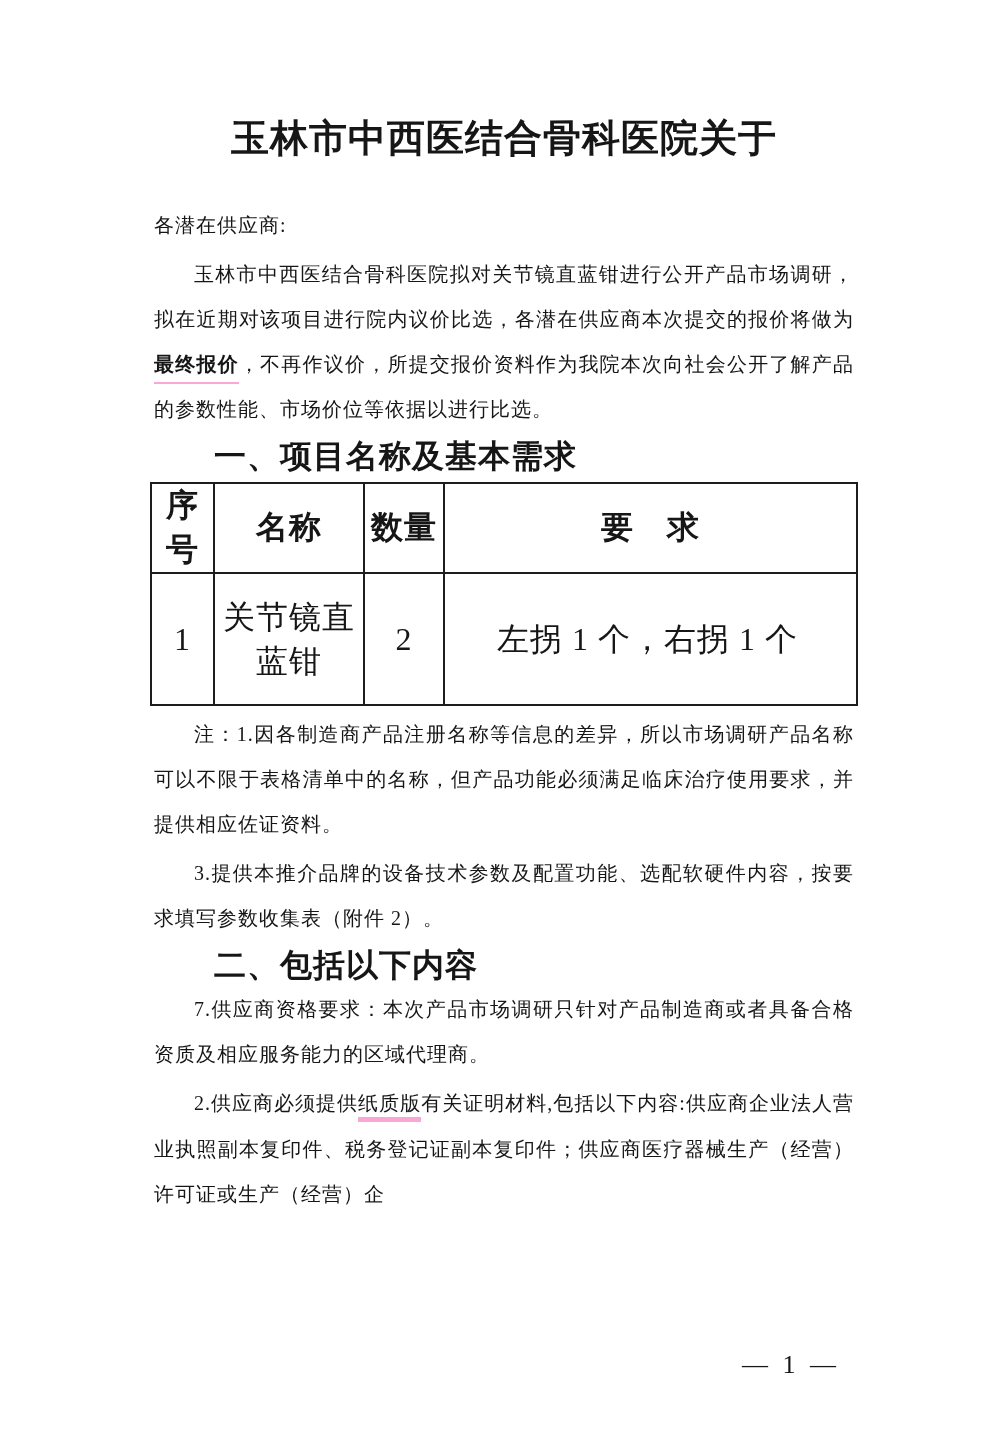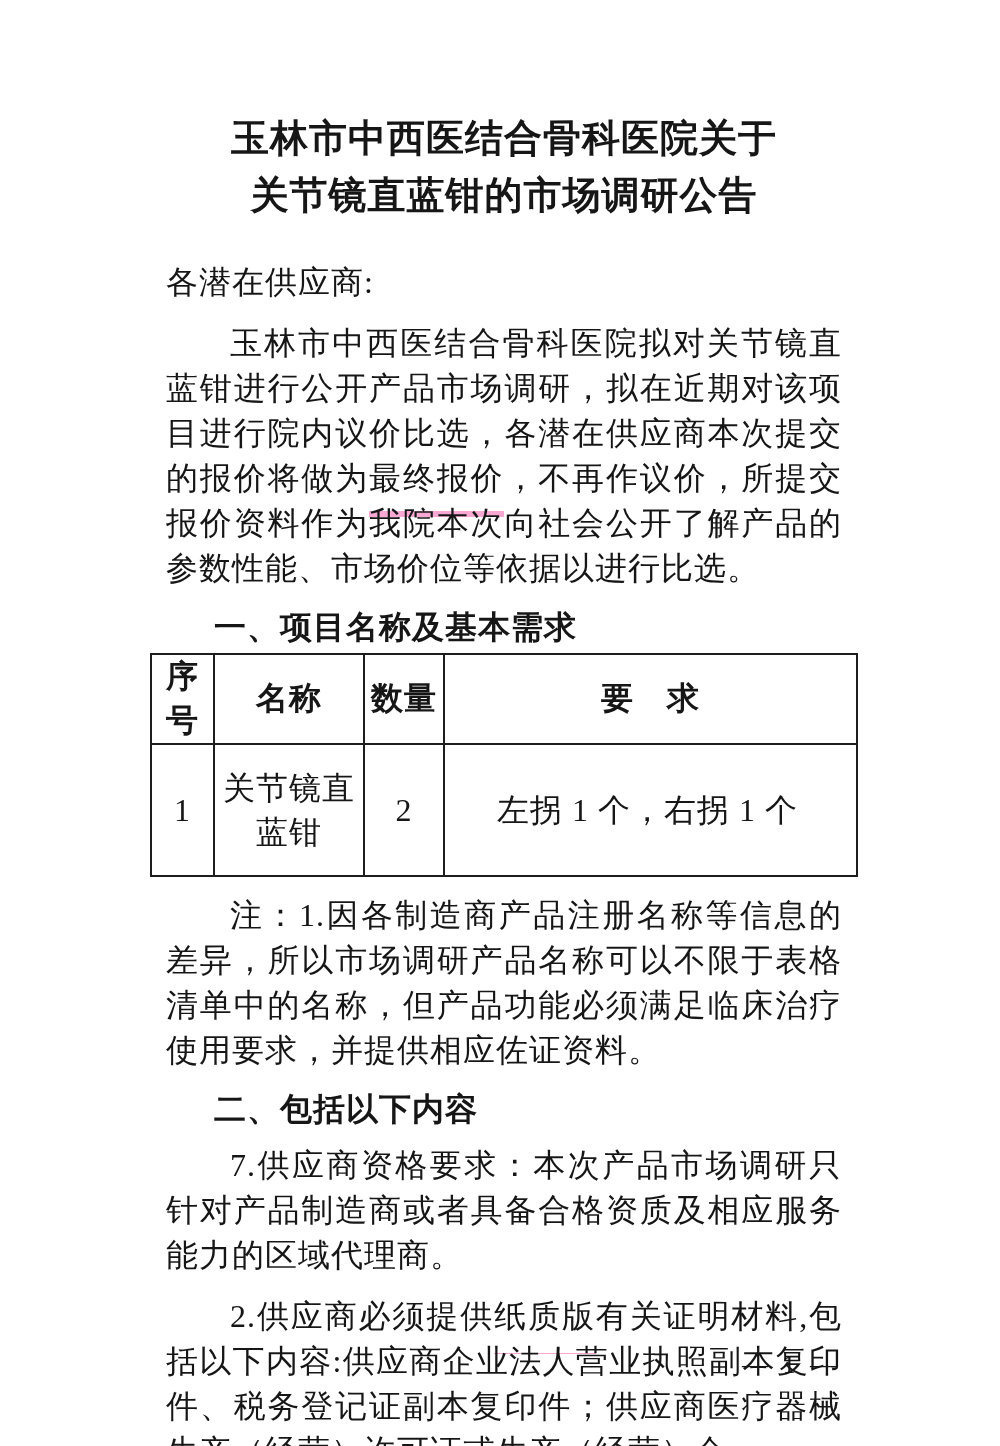--- a/index.html
+++ b/index.html
@@ -20,49 +20,50 @@
   }
   .doc-title {
     font-size: 38px;
     font-weight: bold;
     text-align: center;
     line-height: 57px;
     margin: 0 0 36px 0;
     letter-spacing: 1px;
   }
   .body-text {
-    font-size: 32px;
+    font-size: 20px;
     line-height: 45px;
     letter-spacing: 1px;
     text-align: justify;
-    margin: 16px;
+    margin: 4px;
   }
   .indent {
     text-indent: 2em;
   }
   .salutation {
     text-indent: 0;
   }
   .section-heading {
     font-size: 32px;
     font-weight: bold;
     line-height: 36px;
     letter-spacing: 1px;
     text-indent: 2em;
     margin: 0;
     padding: 2px 0 0 0;
   }
   .emph-underline {
-    font-weight: normal;
-    border-bottom: 6px solid #f9a8d4;
-    padding-bottom: 15px;
+    font-weight: bold;
+    border-bottom: 2px solid #f9a8d4;
+    padding-bottom: 7px;
   }
   .plain-underline {
-    border-bottom: 1px solid #f9a8d4;
-    padding-bottom: 19px;
+    border-bottom: 5px solid #f9a8d4;
+    padding-bottom: 1px;
+    font-family: Liberation Mono, monospace;
   }
   table.req-table {
     border-collapse: collapse;
     width: 100%;
     margin: 8px 0 6px 0;
     table-layout: fixed;
   }
   table.req-table th,
   table.req-table td {
     border: 2.5px solid #1d1d1d;
@@ -98,21 +99,20 @@
     color: #161616;
   }
 </style>
 </head>
 <body>
 
 <div class="content">
 
   <h1 class="doc-title">
     <span>玉林市中西医结合骨科医院关于</span><br>
-    <span>关节镜直蓝钳的市场调研公告</span>
   </h1>
 
   <p class="body-text salutation">各潜在供应商:</p>
 
   <p class="body-text indent"><span>玉林市中西医结合骨科医院拟对关节镜直蓝钳进行公开产品市场调研，拟在近期对该项目进行院内议价比选，各潜在供应商本次提交的报价将做为</span><span class="emph-underline">最终报价</span><span>，不再作议价，所提交报价资料作为我院本次向社会公开了解产品的参数性能、市场价位等依据以进行比选。</span></p>
 
   <h2 class="section-heading">一、项目名称及基本需求</h2>
 
   <table class="req-table">
     <colgroup>
@@ -133,20 +133,21 @@
       <tr>
         <td>1</td>
         <td>关节镜直蓝钳</td>
         <td>2</td>
         <td class="req-cell">左拐 1 个，右拐 1 个</td>
       </tr>
     </tbody>
   </table>
 
   <p class="body-text indent">注：1.因各制造商产品注册名称等信息的差异，所以市场调研产品名称可以不限于表格清单中的名称，但产品功能必须满足临床治疗使用要求，并提供相应佐证资料。</p>
+  <p class="body-text indent">3.提供本推介品牌的设备技术参数及配置功能、选配软硬件内容，按要求填写参数收集表（附件 2）。</p>
 
   <h2 class="section-heading">二、包括以下内容</h2>
 
   <p class="body-text indent">7.供应商资格要求：本次产品市场调研只针对产品制造商或者具备合格资质及相应服务能力的区域代理商。</p>
 
   <p class="body-text indent"><span>2.供应商必须提供</span><span class="plain-underline">纸质版</span><span>有关证明材料,包括以下内容:供应商企业法人营业执照副本复印件、税务登记证副本复印件；供应商医疗器械生产（经营）许可证或生产（经营）企</span></p>
 
 </div>
 
 <div class="page-number">— 1 —</div>

